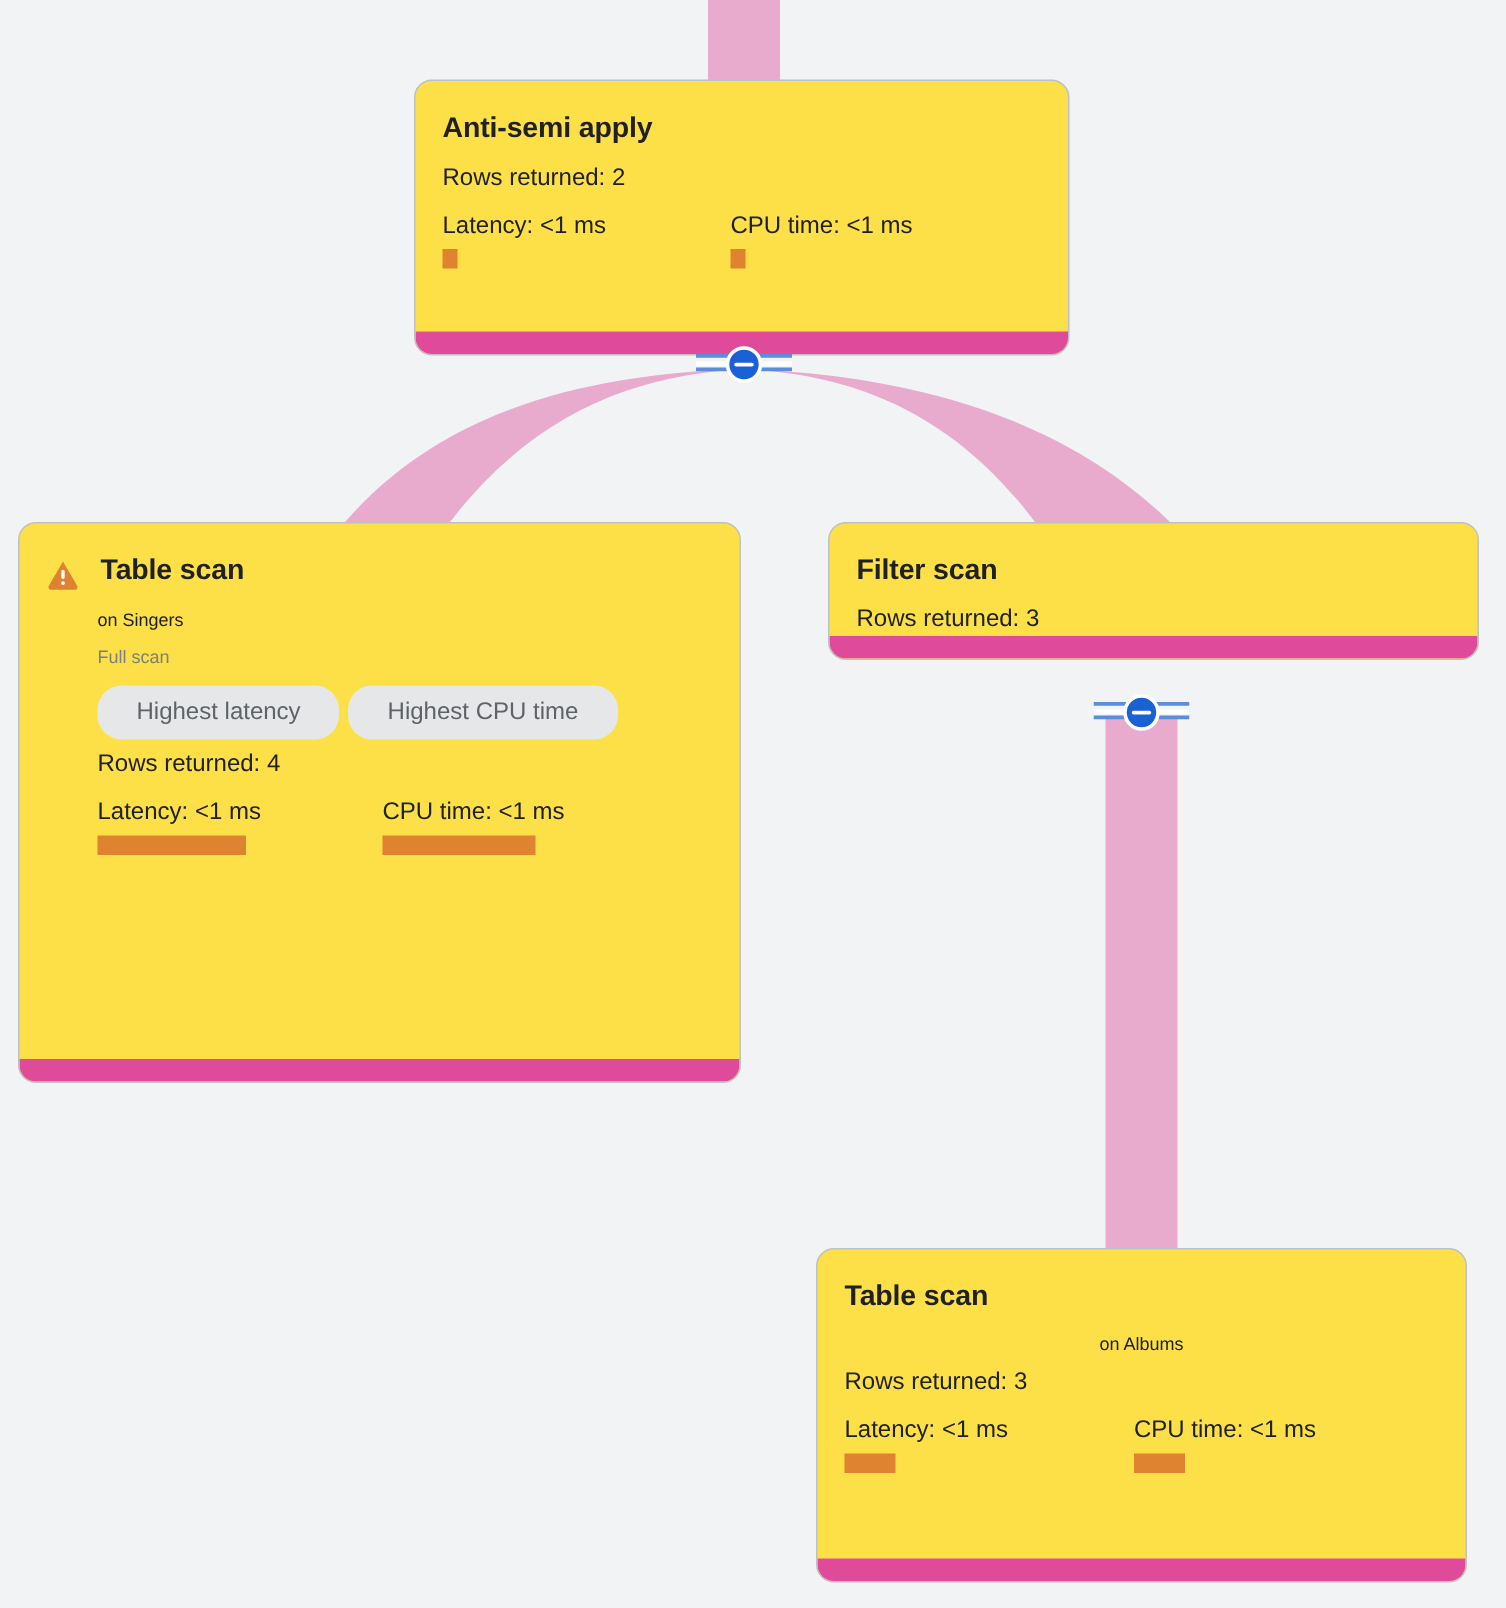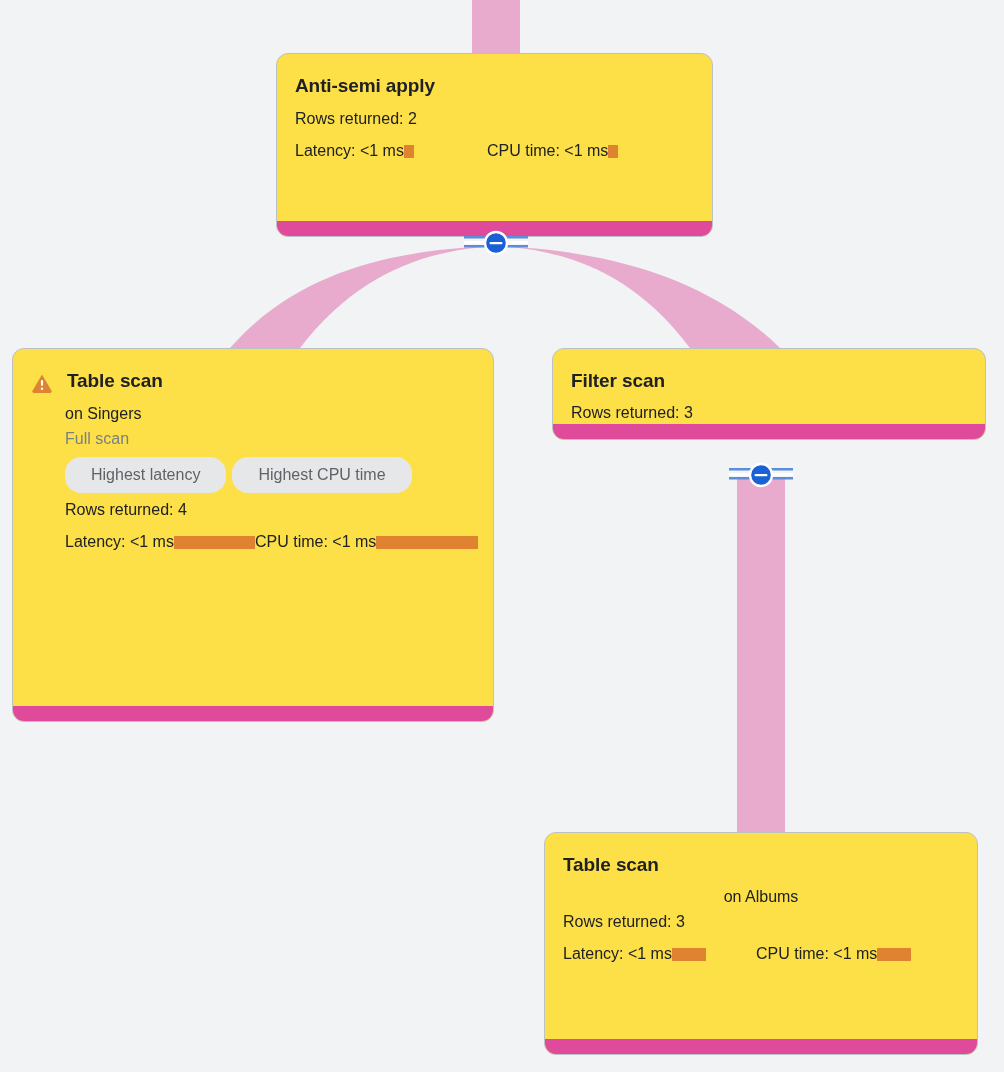--- a/index.html
+++ b/index.html
@@ -46,21 +46,21 @@
     gap: 14px;
   }
   .node-title {
     font-size: 19px;
     font-weight: bold;
     color: #202124;
     line-height: 24px;
     letter-spacing: -0.1px;
   }
   .node-sub {
-    font-size: 16px;
+    font-size: 12px;
     color: #202124;
     line-height: 25px;
   }
   .node-sub.muted {
     color: #7a7f85;
   }
   .node-rows {
     font-size: 16px;
     color: #202124;
     line-height: 25px;
@@ -97,21 +97,21 @@
     white-space: nowrap;
   }
 
   
   .metrics {
     display: flex;
     margin-top: 9px;
   }
   .metric {
     display: flex;
-    flex-direction: row;
+    flex-direction: column;
   }
   .metric-label {
     font-size: 16px;
     color: #202124;
     line-height: 21px;
     white-space: nowrap;
   }
   .metric-bar {
     height: 13px;
     background: #e08330;

